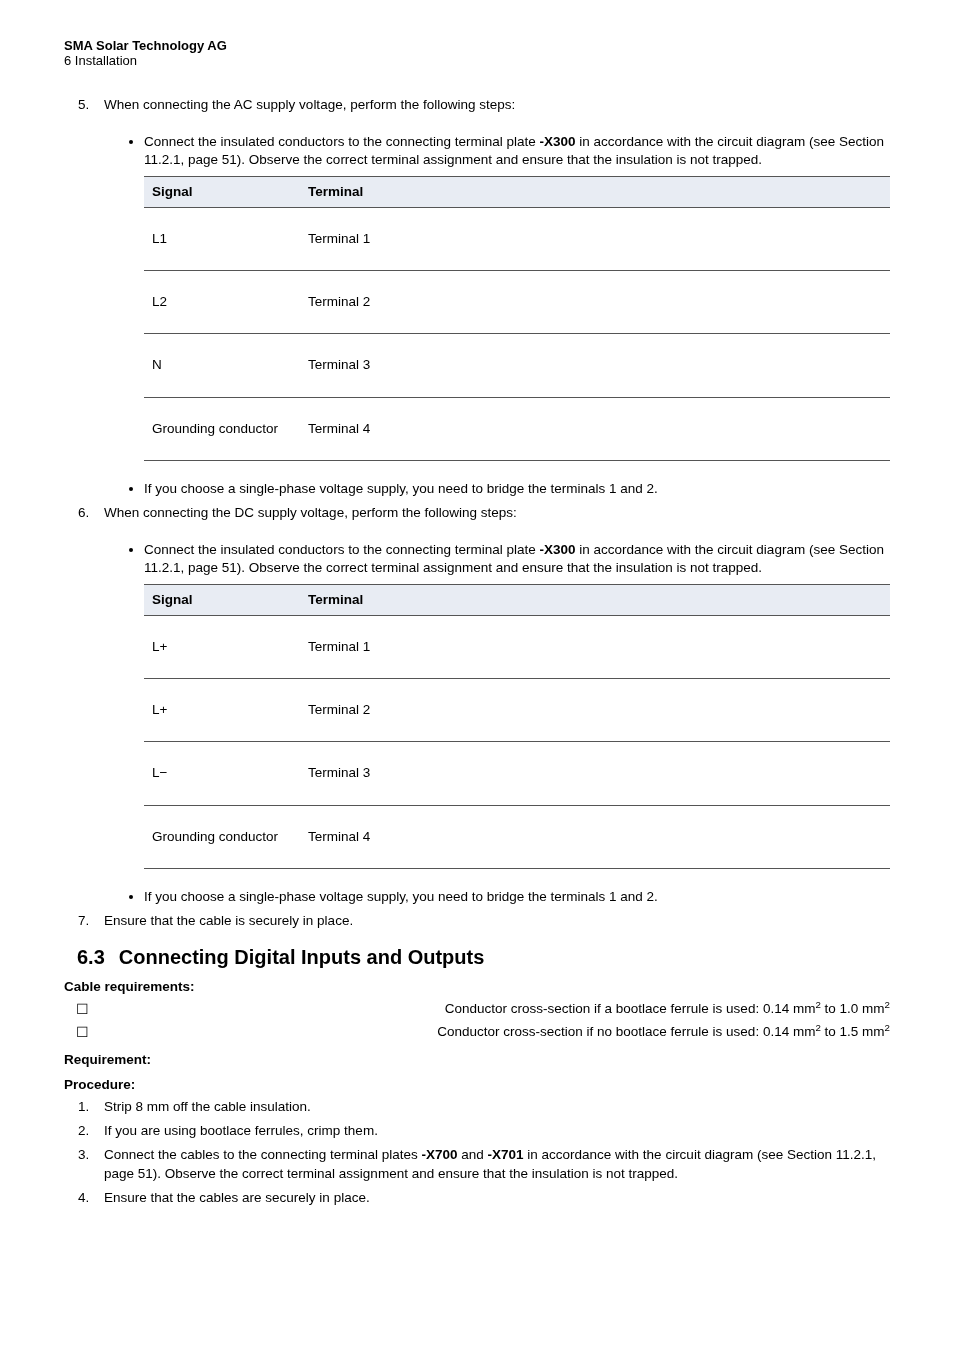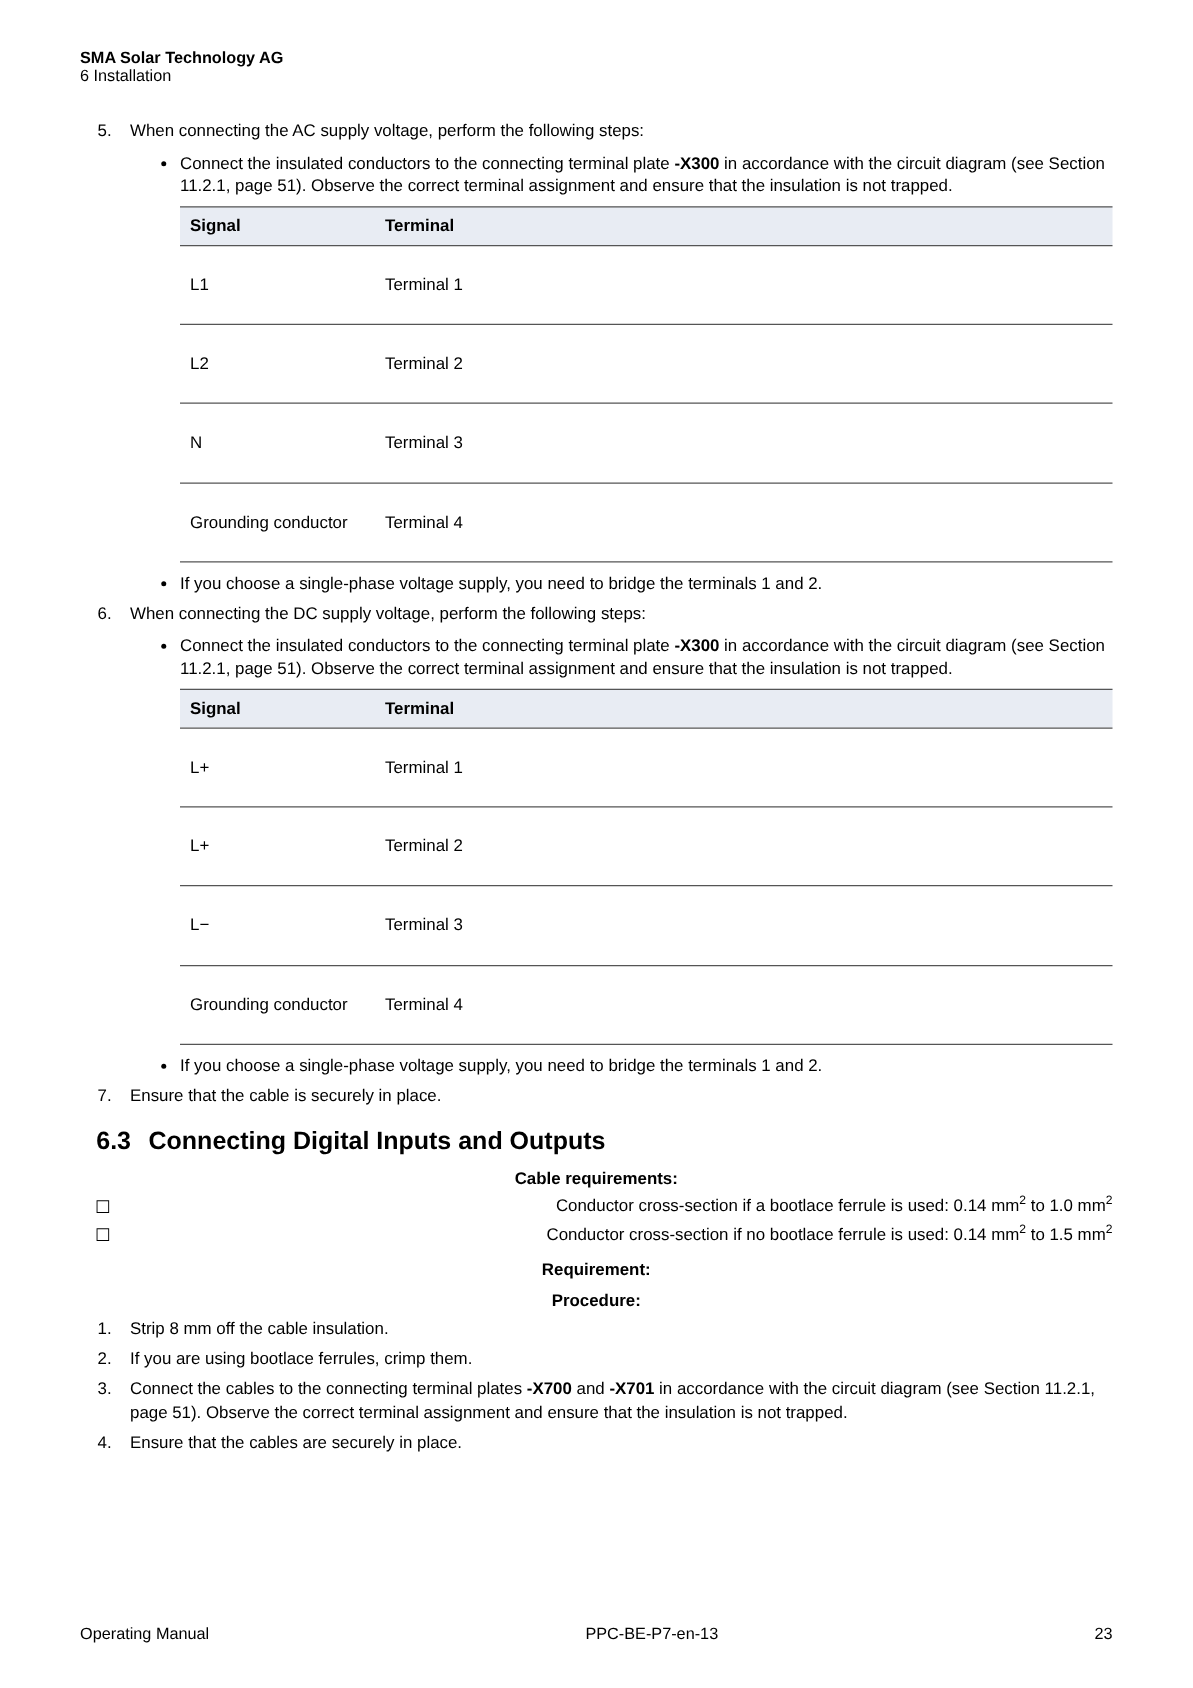--- a/index.html
+++ b/index.html
@@ -37,21 +37,21 @@
     line-height: 1.35;
   }
   ol.mainlist > li .num {
     position: absolute;
     left: -26px;
     top: 0;
   }
   ul.bullets {
     list-style: disc;
     padding-left: 40px;
-    margin: 8px 0 6px 0;
+    margin: 19px 0 6px 0;
   }
   ul.bullets > li {
     margin-bottom: 4px;
     line-height: 1.35;
   }
   table.sig {
     width: calc(100% - 40px);
     margin-left: 40px;
     border-collapse: collapse;
     font-size: 13.5px;
@@ -75,21 +75,20 @@
   h2.section {
     font-size: 20px;
     font-weight: bold;
     margin: 16px 0 10px 13px;
   }
   h2.section .secnum { margin-right: 14px; }
   .subhead {
     font-weight: bold;
     margin: 10px 0 6px 0;
     font-size: 13.5px;
-    text-align: center;
   }
   ul.checks {
     list-style: none;
     padding-left: 34px;
     margin: 0 0 8px 0;
   }
   ul.checks > li {
     position: relative;
     margin-bottom: 4px;
     line-height: 1.4;
@@ -200,19 +199,14 @@
   <div class="subhead">Requirement:</div>
 
   <div class="subhead">Procedure:</div>
   <ol class="mainlist" id="proclist">
       <li><span class="num">1.</span><span>Strip 8 mm off the cable insulation.</span></li>
       <li><span class="num">2.</span><span>If you are using bootlace ferrules, crimp them.</span></li>
       <li><span class="num">3.</span><span>Connect the cables to the connecting terminal plates <b>-X700</b> and <b>-X701</b> in accordance with the circuit diagram (see Section 11.2.1, page 51). Observe the correct terminal assignment and ensure that the insulation is not trapped.</span></li>
       <li><span class="num">4.</span><span>Ensure that the cables are securely in place.</span></li>
     </ol>
 
-  <div class="footer">
-    <span>Operating Manual</span>
-    <span>PPC-BE-P7-en-13</span>
-    <span>23</span>
-  </div>
 
 </div>
 
 </body></html>

